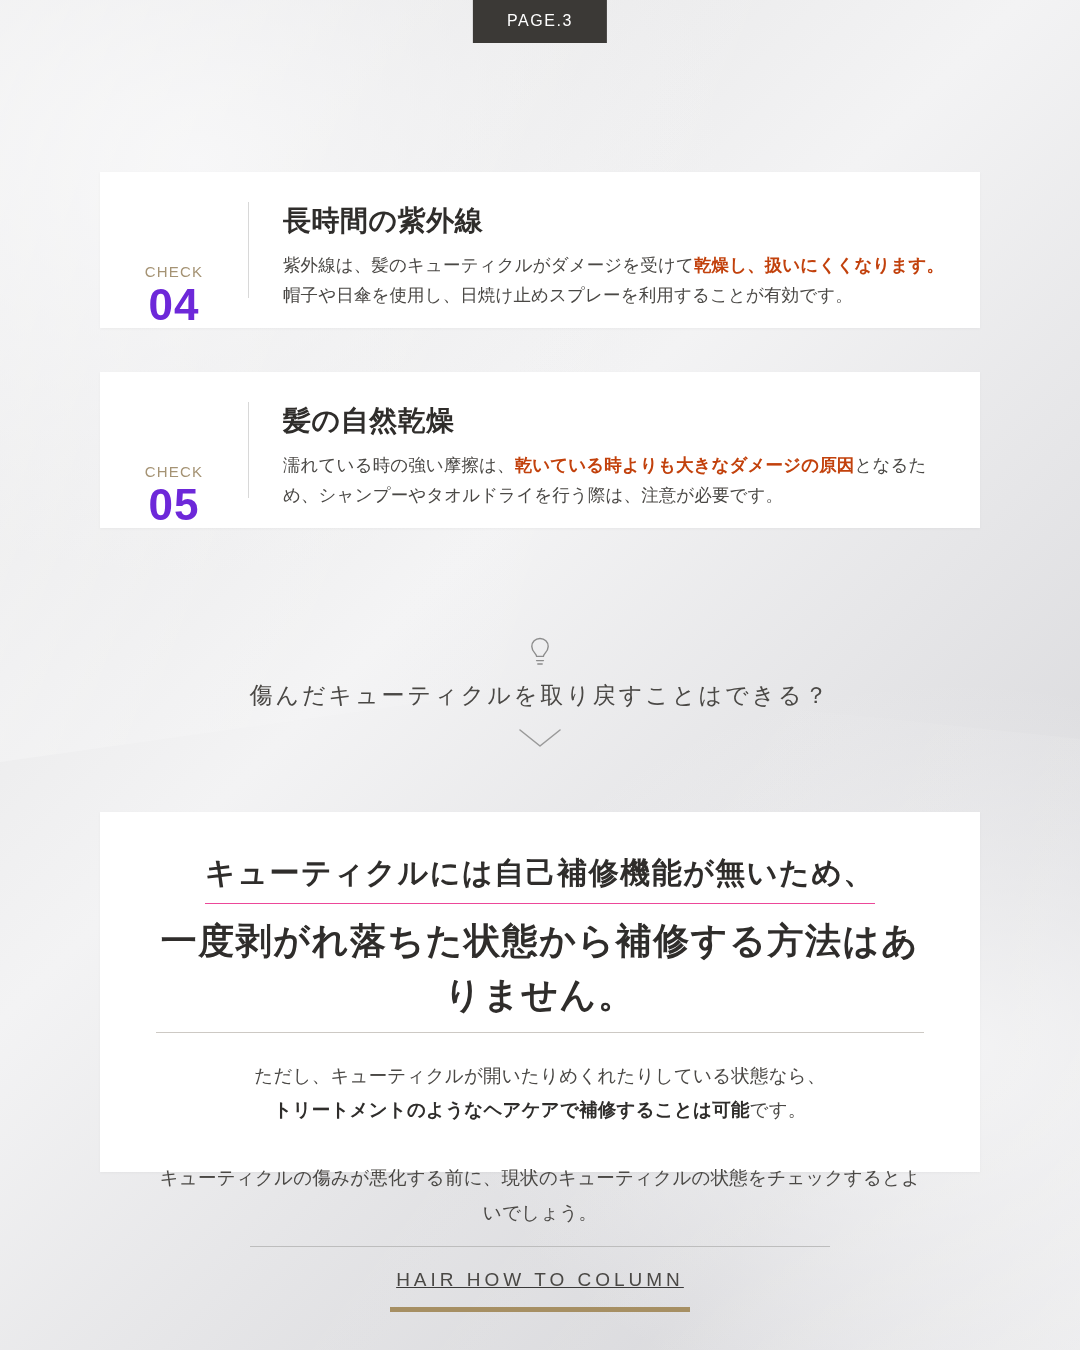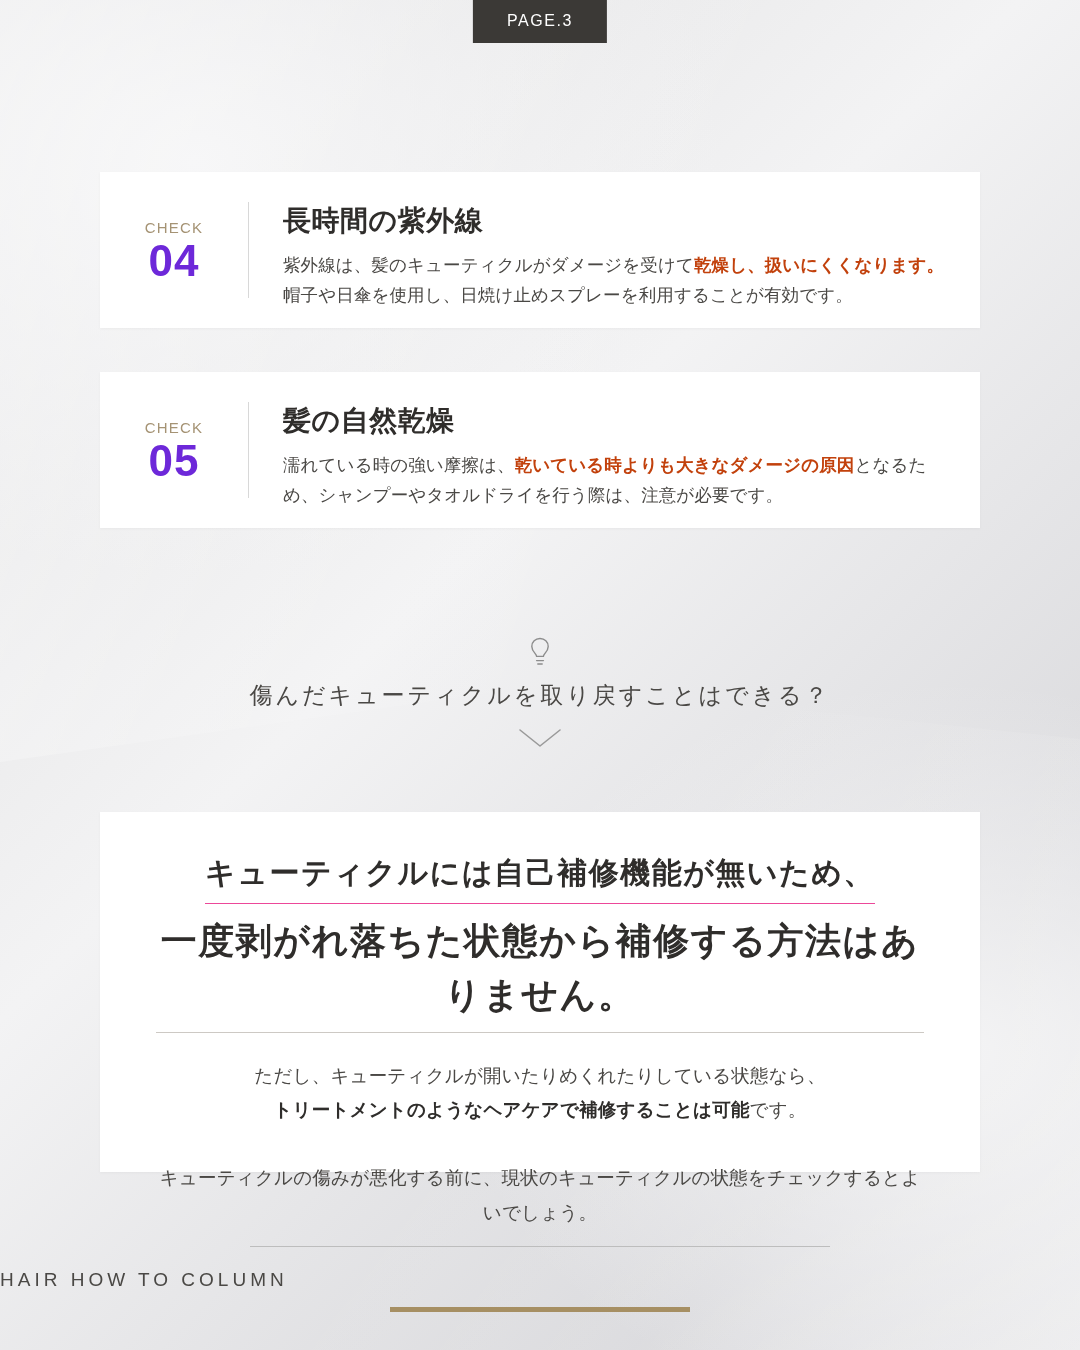--- a/index.html
+++ b/index.html
@@ -70,21 +70,21 @@
   }
   .card-1 { top: 172px; height: 156px; }
   .card-2 { top: 372px; height: 156px; }
 
   .check-col {
     width: 148px;
     flex: 0 0 148px;
     display: flex;
     flex-direction: column;
     align-items: center;
-    justify-content: center;
+    justify-content: flex-end;
     padding-top: 4px;
   }
   .check-label {
     font-size: 15px;
     letter-spacing: 1.2px;
     color: #a59374;
     margin-bottom: 2px;
   }
   .check-num {
     font-size: 44px;
@@ -195,20 +195,22 @@
   .answer-p.first { margin-top: 26px; }
   .answer-p.second { margin-top: 34px; }
   .answer-p b { font-weight: 700; color: #2f2d2b; }
 
   
   .footer {
     position: absolute;
     bottom: 38px;
     left: 0;
     width: 1080px;
+    text-align: center;
+    text-decoration: underline;
   }
   .footer-rule {
     width: 580px;
     height: 1px;
     background: #bdbdbd;
     margin: 0 auto 22px auto;
   }
   .footer-title {
     font-size: 19px;
     letter-spacing: 4px;

